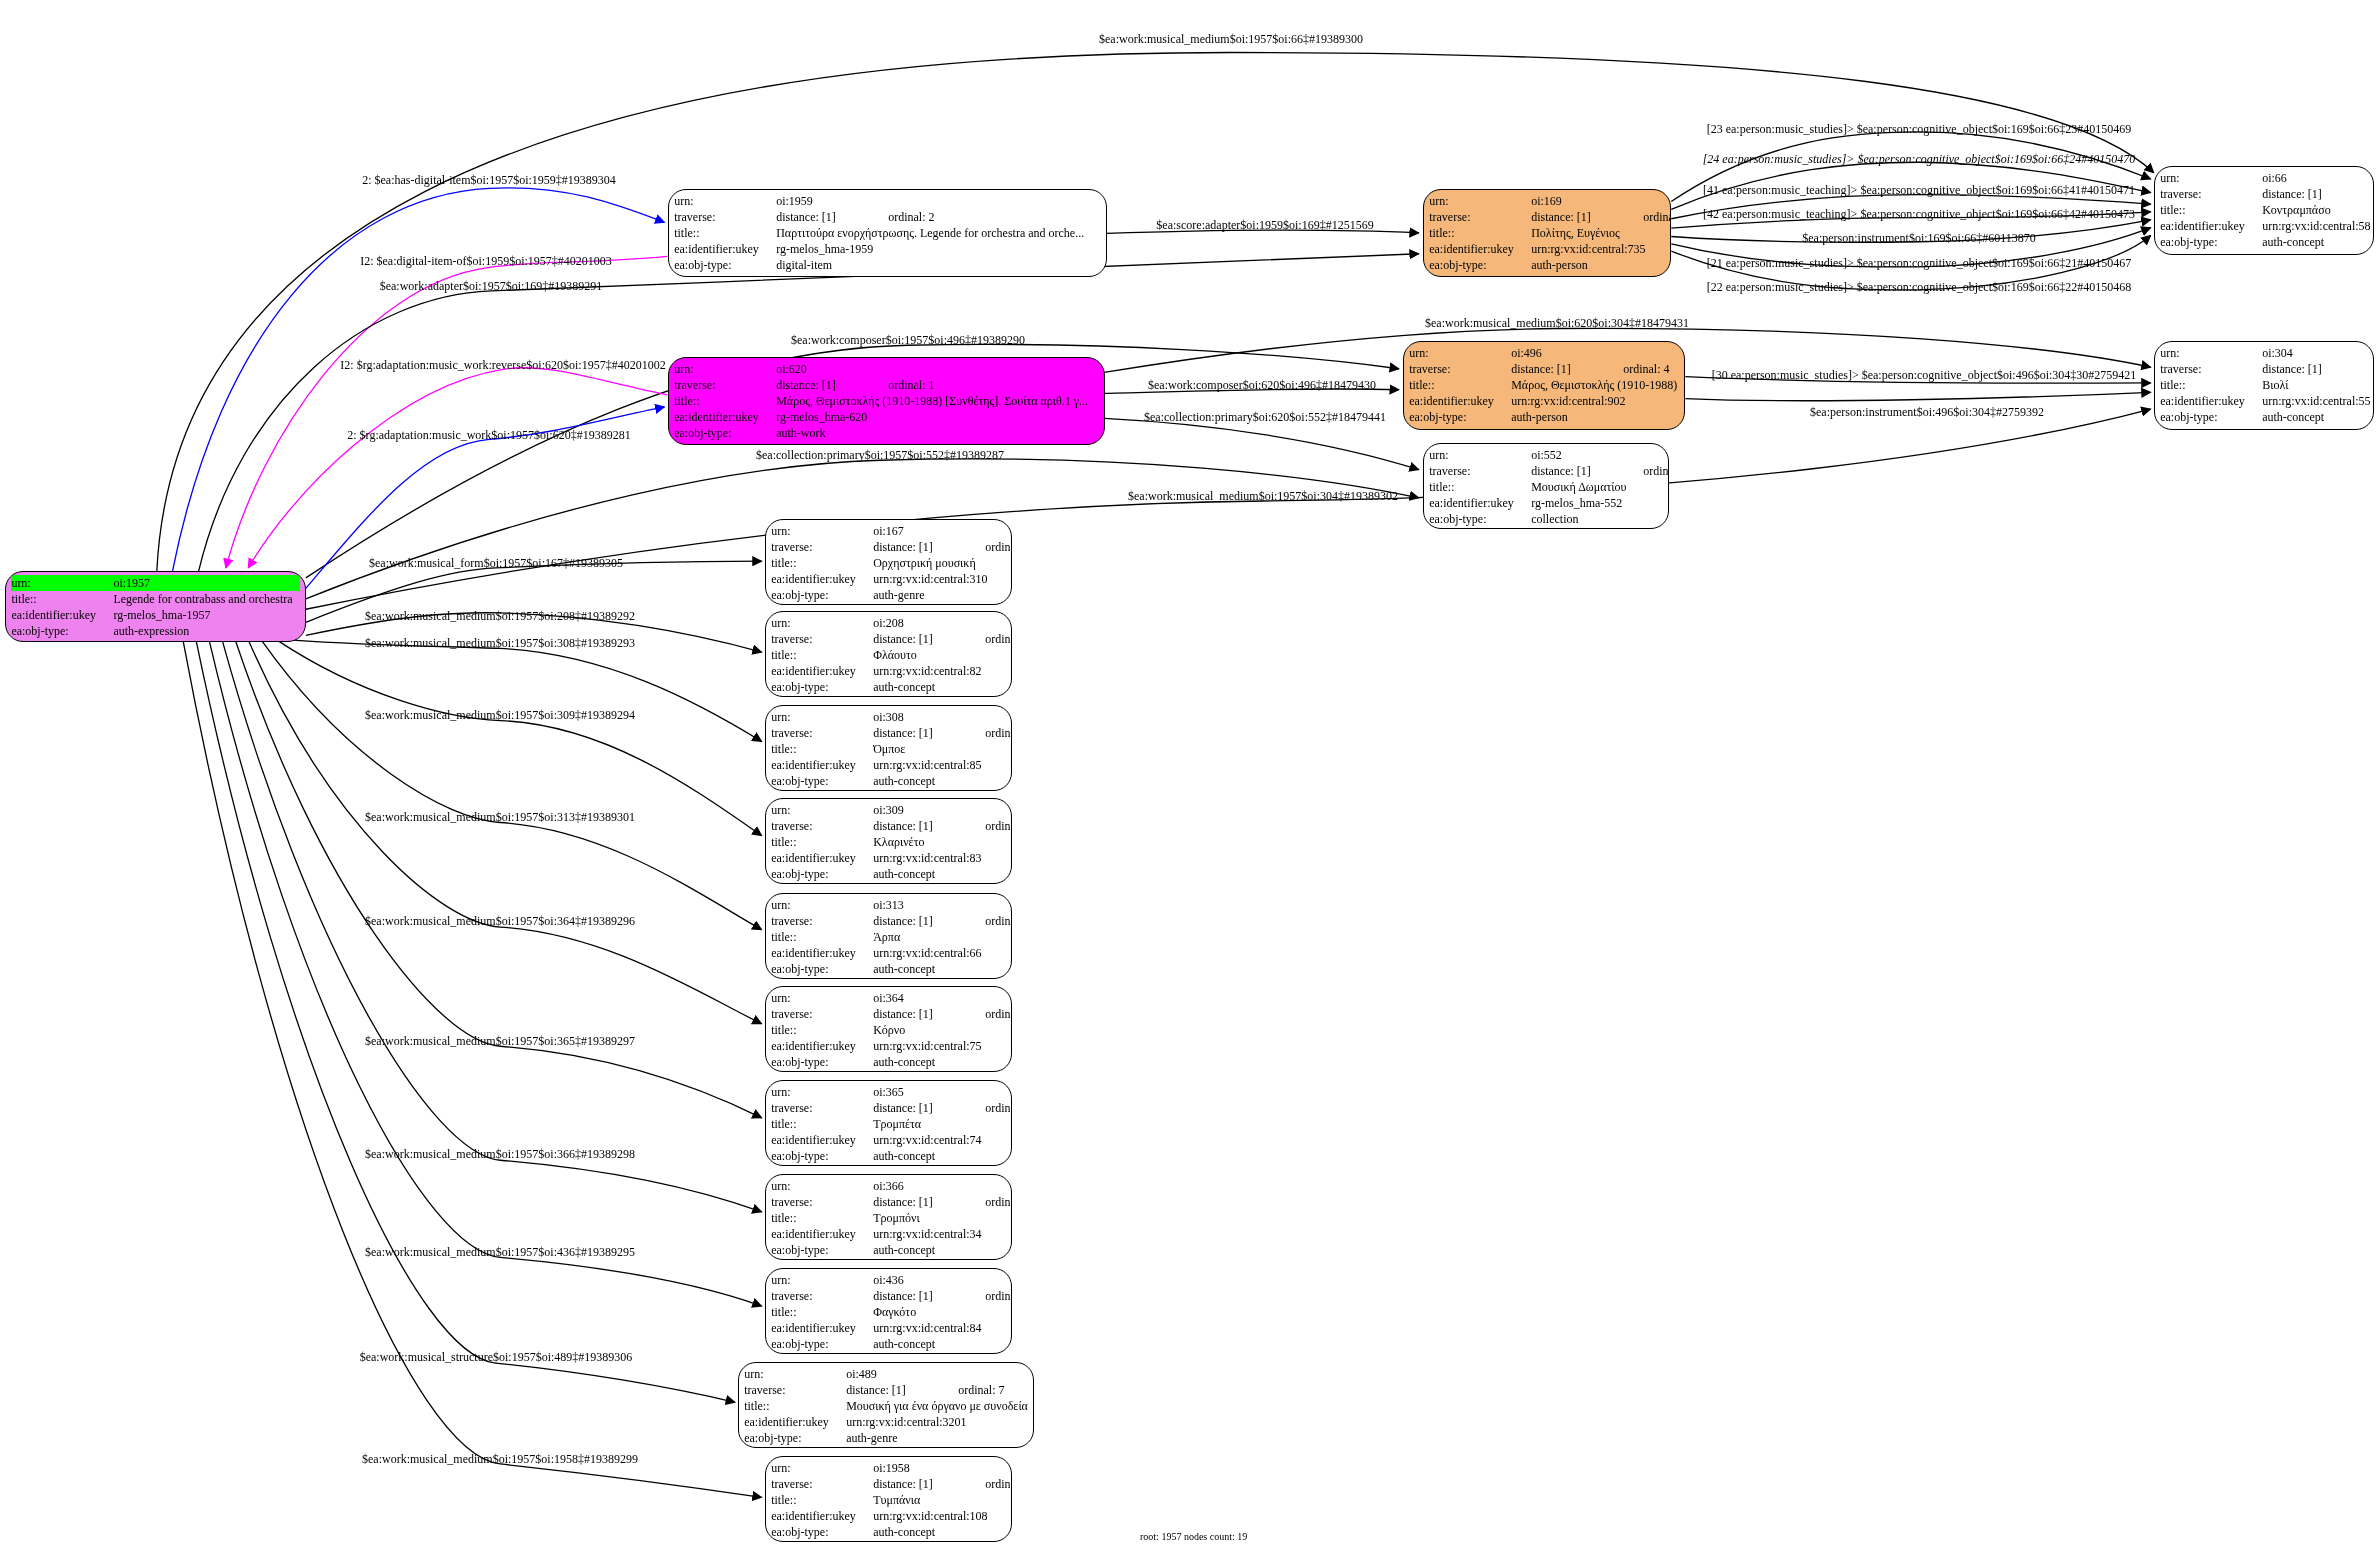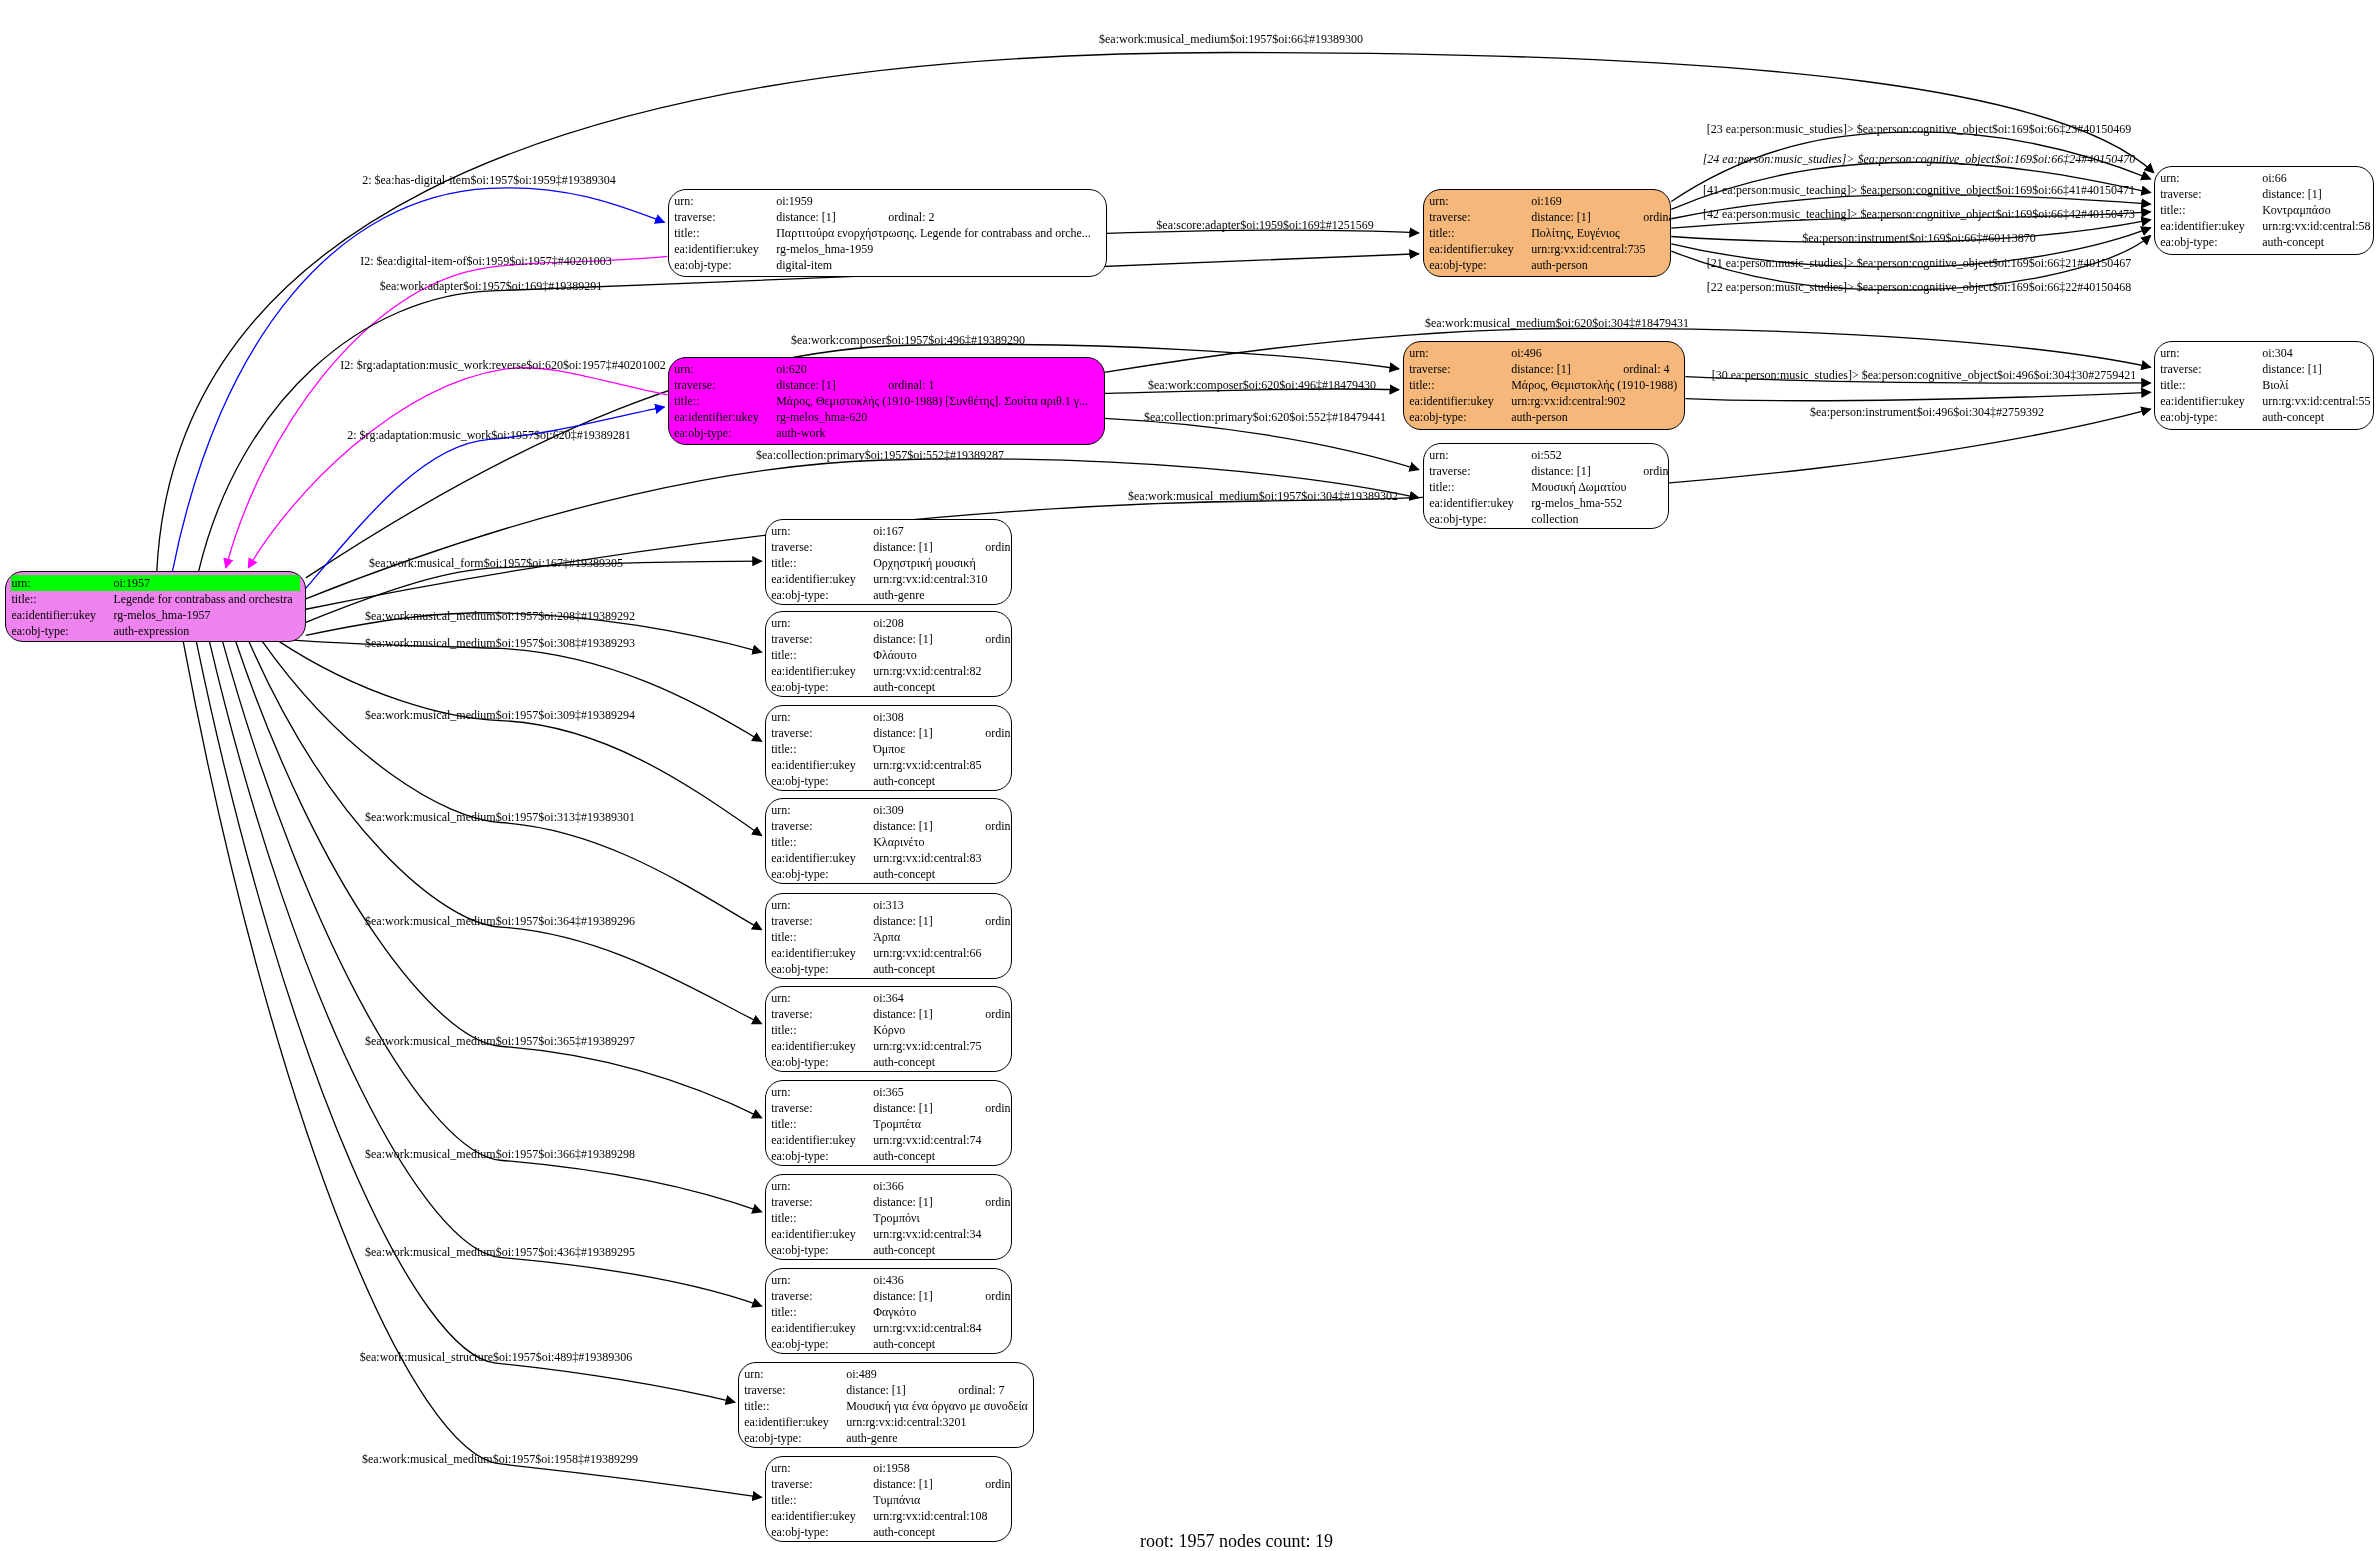--- a/index.html
+++ b/index.html
@@ -29,21 +29,21 @@
   .edge-label {
     position: absolute;
     transform: translate(-50%, -50%);
     font-size: 12px;
     white-space: nowrap;
     color: #000000;
     background: rgba(255,255,255,0.0);
   }
   .footer {
     position: absolute;
-    font-size: 18px;
+    font-size: 10px;
     white-space: nowrap;
   }
 </style>
 </head>
 <body>
 
 <div id="canvas">
   <svg id="edges-svg" width="2377" height="1552" viewBox="0 0 4547 2968">
     <defs>
       <marker id="arrow-black" viewBox="0 0 10 10" refX="9" refY="5" markerWidth="8" markerHeight="8" orient="auto-start-reverse">
@@ -118,21 +118,21 @@
       <span class="lbl">urn:</span>
       <span class="val">oi:1959</span>
     </div>
     <div class="row row-traverse">
       <span class="lbl">traverse:</span>
       <span class="val tv-dist">distance: [1]</span>
       <span class="val">ordinal: 2</span>
     </div>
     <div class="row row-title">
       <span class="lbl">title::</span>
-      <span class="val">Παρτιτούρα ενορχήστρωσης. Legende for contrabass and orche...</span>
+      <span class="val">Παρτιτούρα ενορχήστρωσης. Legende for orchestra and orche...</span>
     </div>
     <div class="row row-ukey">
       <span class="lbl">ea:identifier:ukey</span>
       <span class="val">rg-melos_hma-1959</span>
     </div>
     <div class="row row-obj">
       <span class="lbl">ea:obj-type:</span>
       <span class="val">digital-item</span>
     </div>
   </div>

